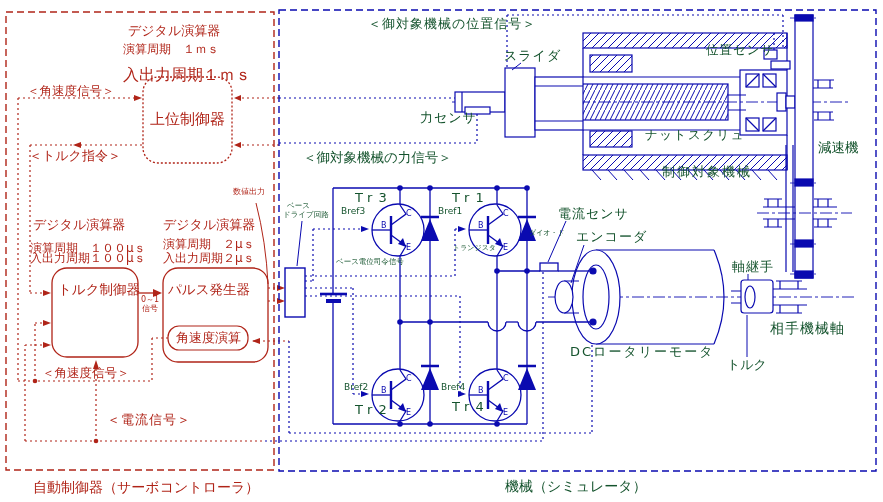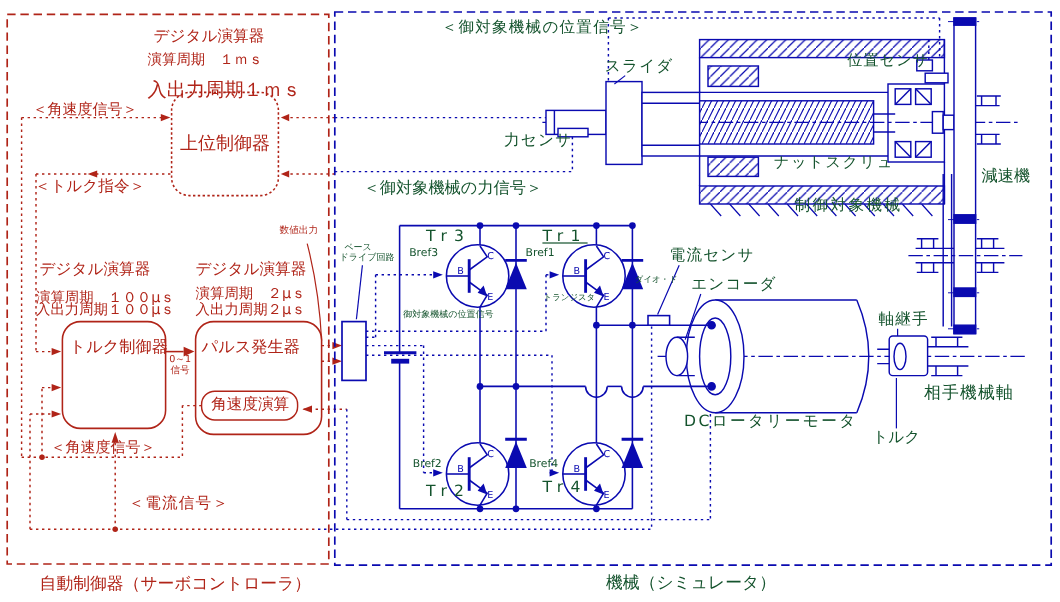--- a/index.html
+++ b/index.html
@@ -318,23 +318,23 @@
 <span class="lbl blue" style="left:368px;top:17px;font-size:13px;letter-spacing:1px;">＜御対象機械の位置信号＞</span>
 <span class="lbl blue" style="left:504px;top:49px;font-size:13px;letter-spacing:1px;">スライダ</span>
 <span class="lbl blue" style="left:706px;top:19px;font-size:12.5px;letter-spacing:1px;margin-top:24px;">位置センサ</span>
 <span class="lbl blue" style="left:420px;top:111px;font-size:13px;letter-spacing:1px;">力センサ</span>
 <span class="lbl blue" style="left:303px;top:150px;font-size:13.5px;">＜御対象機械の力信号＞</span>
 <span class="lbl blue" style="left:645px;top:128px;font-size:12.5px;letter-spacing:1.5px;">ナットスクリュ</span>
 <span class="lbl blue" style="left:662px;top:165px;font-size:13px;letter-spacing:2px;">制御対象機械</span>
 <span class="lbl blue" style="left:818px;top:140px;font-size:13.5px;">減速機</span>
 <span class="lbl blue" style="left:287px;top:202px;font-size:7.5px;">ベース</span>
 <span class="lbl blue" style="left:283px;top:211px;font-size:7.5px;">ドライブ回路</span>
-<span class="lbl blue" style="left:336px;top:258px;font-size:7.5px;">御対象機械の位置信号</span>
+<span class="lbl blue" style="left:336px;top:258px;font-size:7.5px;">ベース電位司令信号</span>
 <span class="lbl blue" style="left:355px;top:191px;font-size:13px;letter-spacing:6px;">Tr3</span>
-<span class="lbl blue" style="left:452px;top:191px;font-size:13px;letter-spacing:6px;text-decoration:underline;">Tr1</span>
+<span class="lbl blue" style="left:452px;top:191px;font-size:13px;letter-spacing:6px;">Tr1</span>
 <span class="lbl blue" style="left:355px;top:403px;font-size:13px;letter-spacing:6px;">Tr2</span>
 <span class="lbl blue" style="left:452px;top:400px;font-size:13px;letter-spacing:6px;text-align:right;">Tr4</span>
 <span class="lbl blue" style="left:341px;top:207px;font-size:9px;">Bref3</span>
 <span class="lbl blue" style="left:438px;top:207px;font-size:9px;">Bref1</span>
 <span class="lbl blue" style="left:344px;top:383px;font-size:9px;">Bref2</span>
 <span class="lbl blue" style="left:441px;top:383px;font-size:9px;">Bref4</span>
 <span class="lbl blue" style="left:453px;top:245px;font-size:7px;">トランジスタ</span>
 <span class="lbl blue" style="left:529px;top:230px;font-size:7px;">ダイオ・ド</span>
 <span class="lbl blue" style="left:558px;top:207px;font-size:13px;letter-spacing:1px;">電流センサ</span>
 <span class="lbl blue" style="left:576px;top:231px;font-size:13px;letter-spacing:1px;font-family:Liberation Mono, monospace;">エンコーダ</span>

